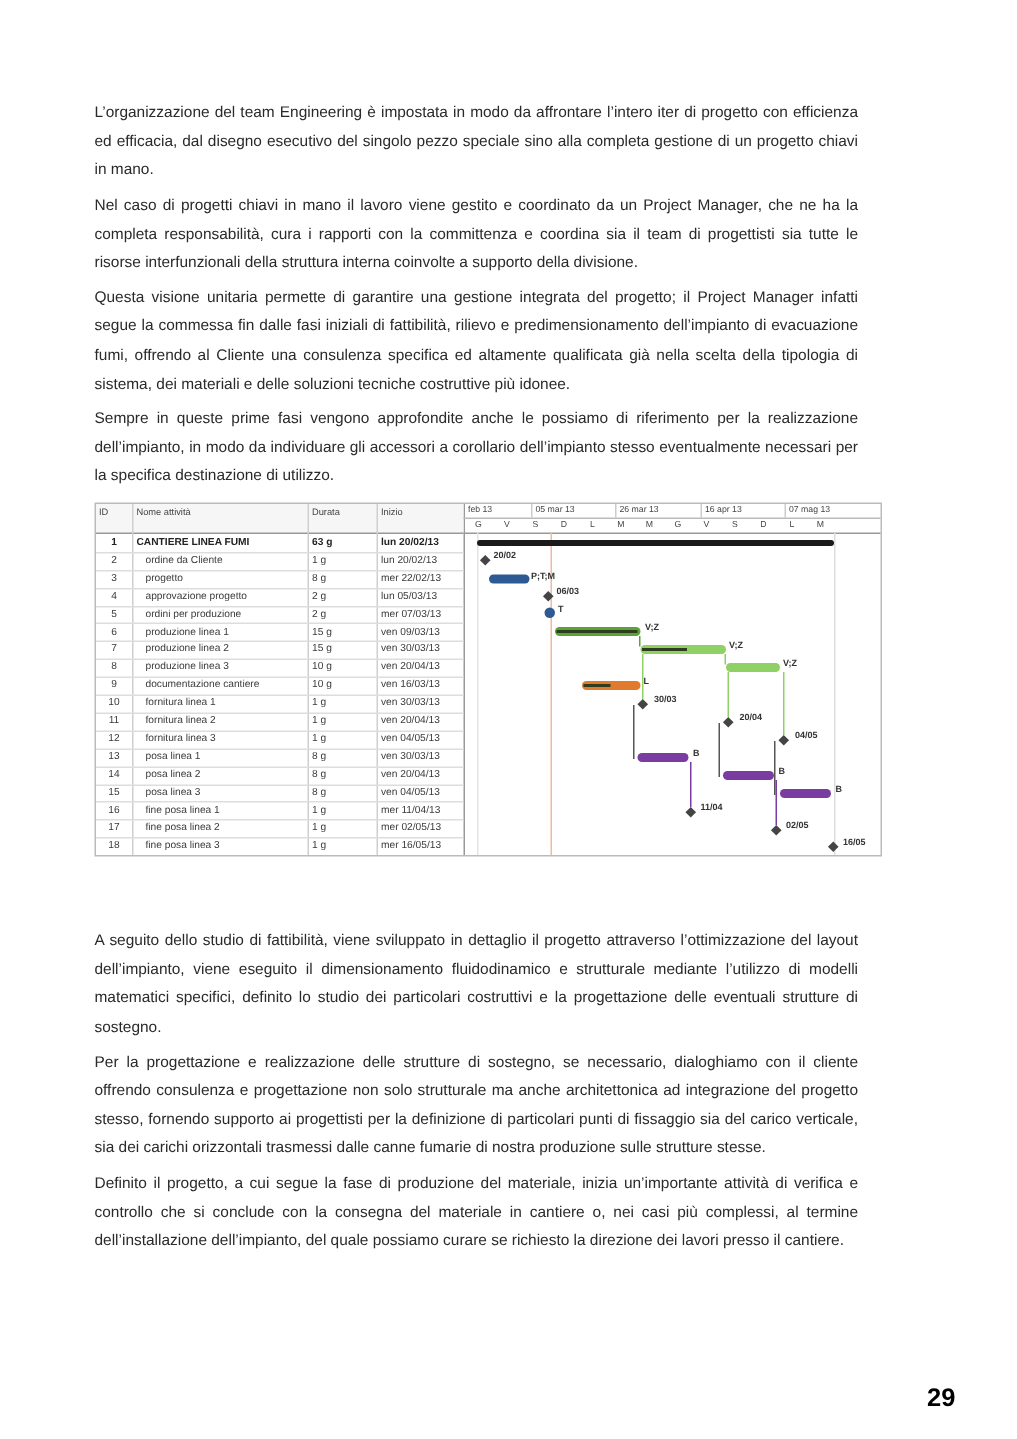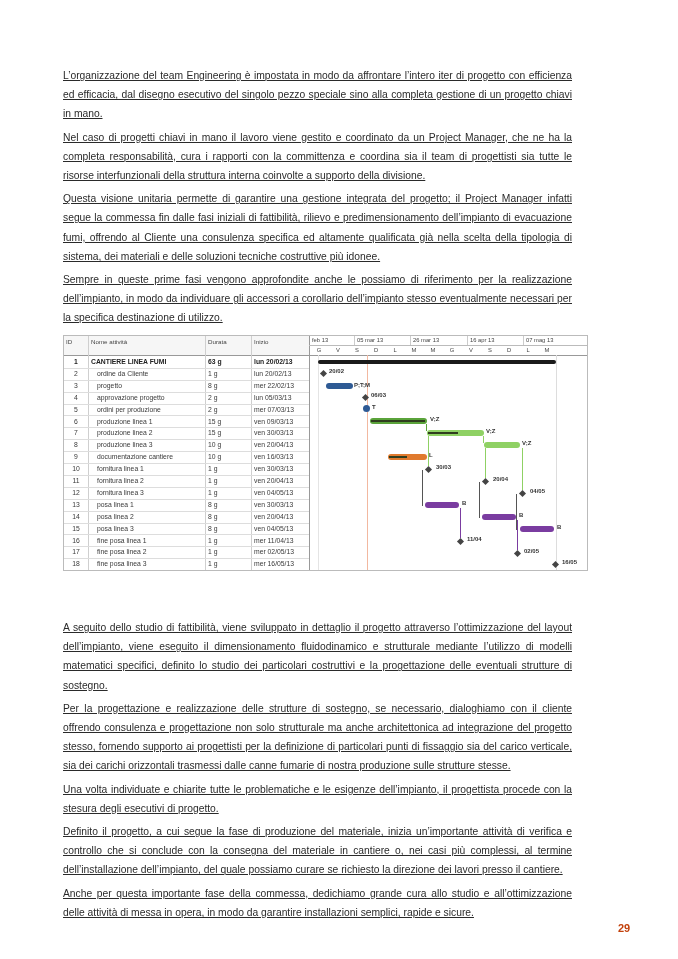--- a/index.html
+++ b/index.html
@@ -1,22 +1,22 @@
 <!DOCTYPE html>
 <html><head>
 <meta charset="utf-8">
 <style>
   html, body { margin:0; padding:0; }
   body { width:678px; height:959px; background:#ffffff; position:relative; overflow:hidden;
          font-family:"Liberation Sans", sans-serif; color:#2a2a2a; }
   .text-block { position:absolute; left:63px; width:523px; font-size:10.3px; line-height:19.2px; text-align:justify; }
-  .para { margin:0 14px 4px 0;text-decoration:underline; }
+  .para { margin:0 14px 4px 0; }
   #block1 { top:66px; }
   #block2 { top:618px; }
-  .page-number { position:absolute; left:618px; top:922px; font-size:11px; font-weight:bold; color:#c2410c; font-family:"Liberation Sans", sans-serif; }
+  .page-number { position:absolute; left:618px; top:922px; font-size:17px; font-weight:bold; color:#000000; font-family:"Liberation Sans", sans-serif; }
 
   
   .chart { position:absolute; left:63px; top:335px; width:523px; height:234px; background:#fff; border:1px solid #bbb; }
   .tbl { position:absolute; left:0; top:0; width:245px; height:234px; border-right:1px solid #999; }
   .tbl-head { position:absolute; left:0; top:0; width:245px; height:19px; border-bottom:1px solid #999; background:#f6f6f6; font-size:6.2px; color:#444; }
   .tbl-head span { position:absolute; top:2px; }
   .col-line { position:absolute; top:0; width:1px; height:234px; background:#cfcfcf; }
   .row { position:absolute; left:0; width:245px; height:11.9px; border-bottom:1px solid #ddd; font-size:6.8px; color:#3a3a3a; line-height:11.9px; }
   .row span { position:absolute; top:0; white-space:nowrap; }
   .row.bold span { font-weight:bold; color:#222; }
@@ -276,18 +276,16 @@
     <div class="ms" style="left:206px;top:215px"></div>
     <span class="lbl" style="left:215px;top:212px">02/05</span>
     <div class="ms" style="left:244px;top:226px"></div>
     <span class="lbl" style="left:253px;top:223px">16/05</span>
   </div>
 </div>
 
 <div id="block2" class="text-block">
   <p class="para">A seguito dello studio di fattibilità, viene sviluppato in dettaglio il progetto attraverso l’ottimizzazione del layout dell’impianto, viene eseguito il dimensionamento fluidodinamico e strutturale mediante l’utilizzo di modelli matematici specifici, definito lo studio dei particolari costruttivi e la progettazione delle eventuali strutture di sostegno.</p>
   <p class="para">Per la progettazione e realizzazione delle strutture di sostegno, se necessario, dialoghiamo con il cliente offrendo consulenza e progettazione non solo strutturale ma anche architettonica ad integrazione del progetto stesso, fornendo supporto ai progettisti per la definizione di particolari punti di fissaggio sia del carico verticale, sia dei carichi orizzontali trasmessi dalle canne fumarie di nostra produzione sulle strutture stesse.</p>
-  <p class="para">Una volta individuate e chiarite tutte le problematiche e le esigenze dell’impianto, il progettista procede con la stesura degli esecutivi di progetto.</p>
   <p class="para">Definito il progetto, a cui segue la fase di produzione del materiale, inizia un’importante attività di verifica e controllo che si conclude con la consegna del materiale in cantiere o, nei casi più complessi, al termine dell’installazione dell’impianto, del quale possiamo curare se richiesto la direzione dei lavori presso il cantiere.</p>
-  <p class="para">Anche per questa importante fase della commessa, dedichiamo grande cura allo studio e all’ottimizzazione delle attività di messa in opera, in modo da garantire installazioni semplici, rapide e sicure.</p>
 </div>
 
 <div class="page-number">29</div>
 
 </body></html>

